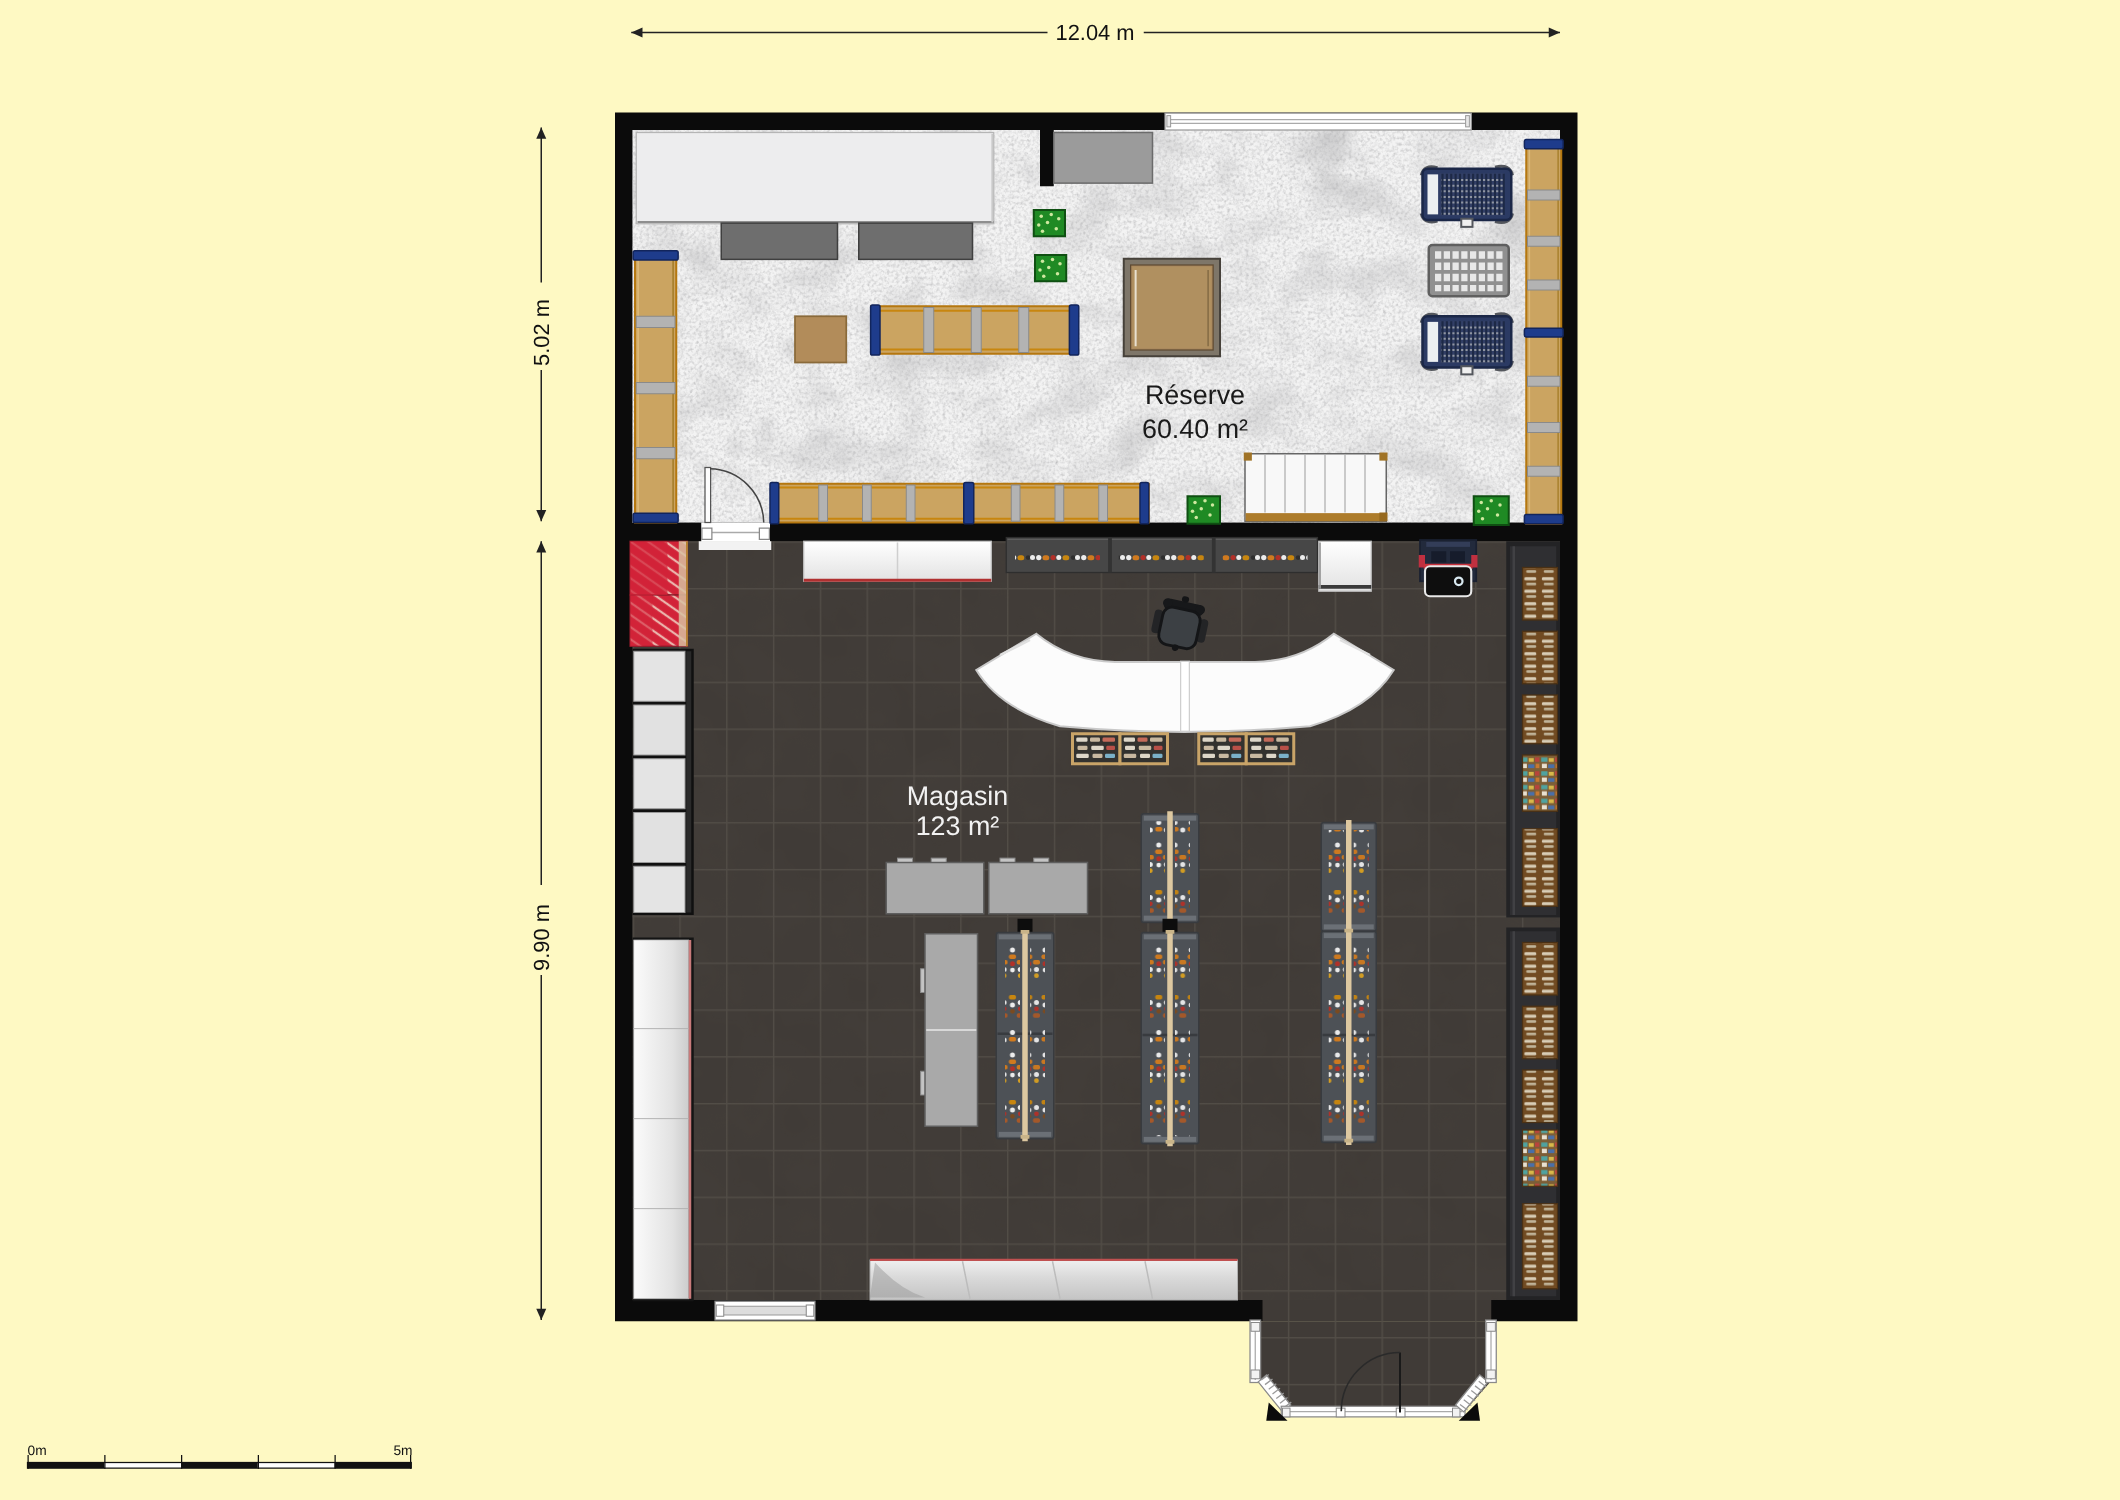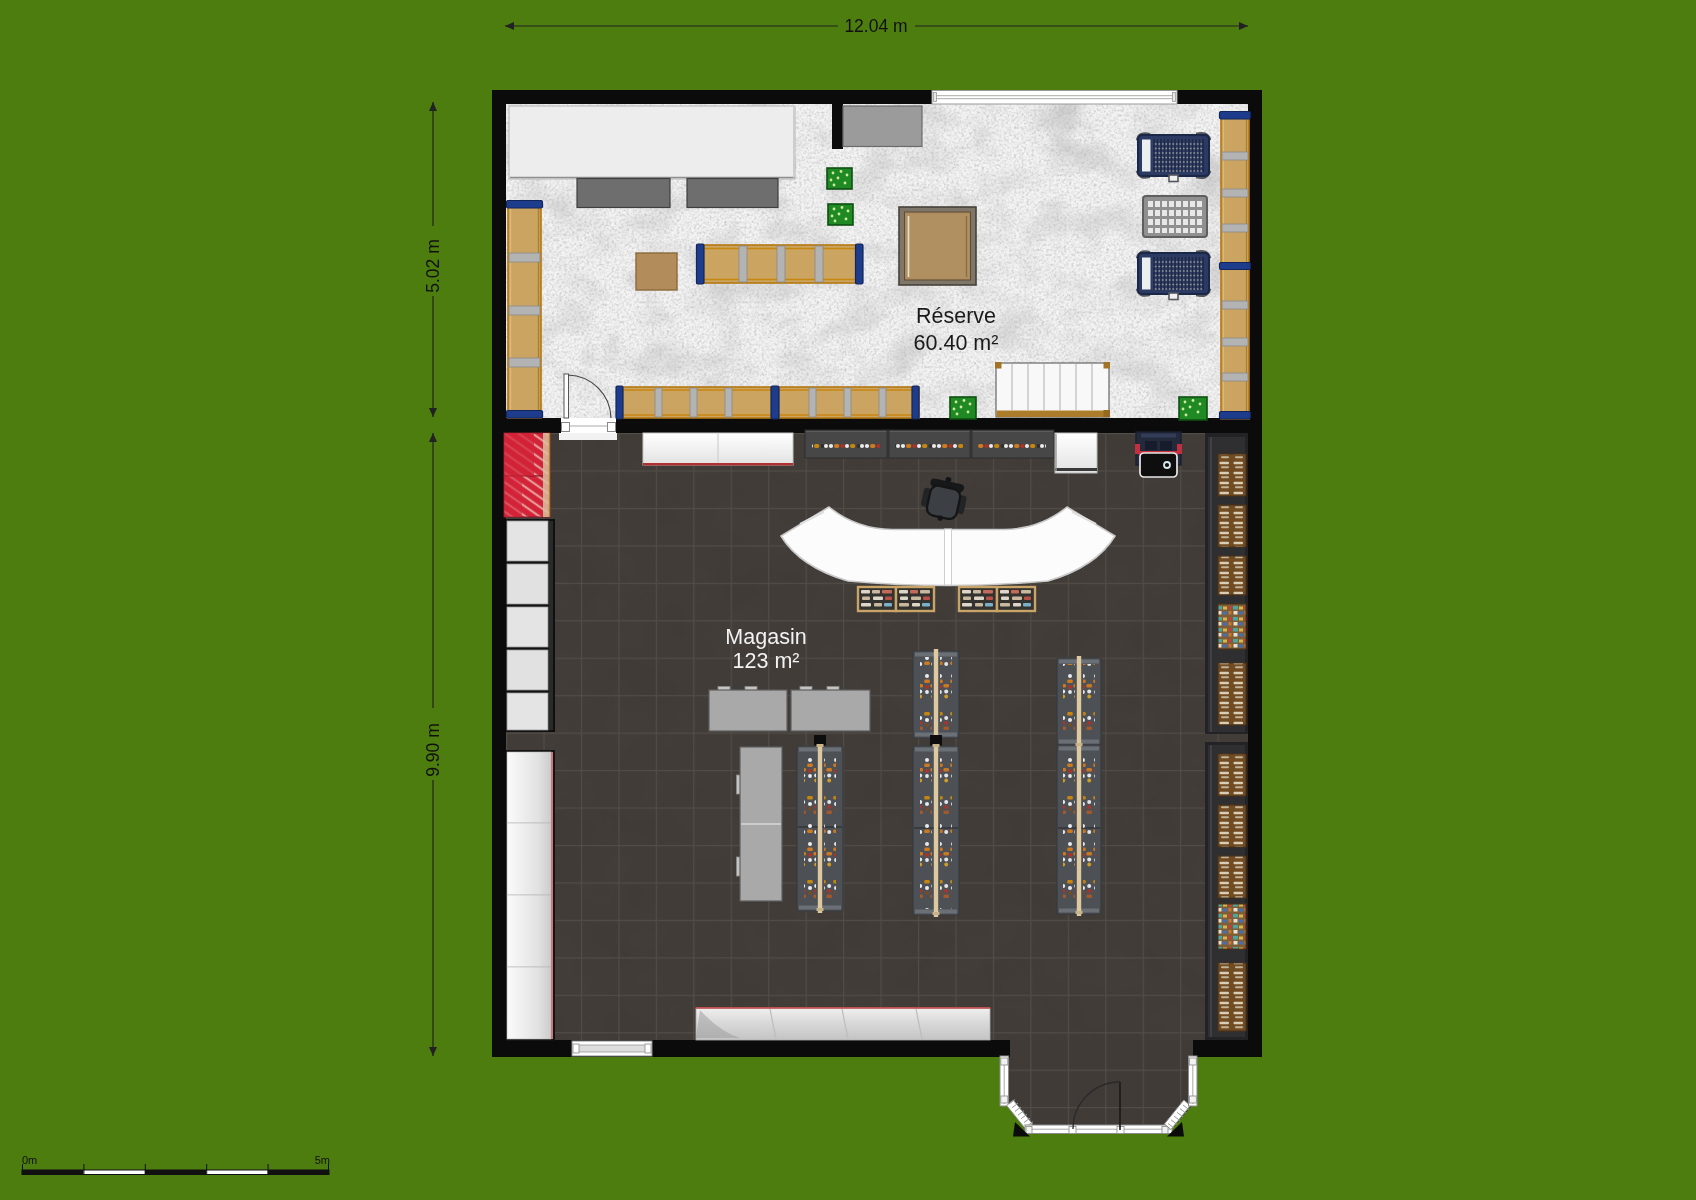--- a/index.html
+++ b/index.html
@@ -1,16 +1,16 @@
 <!DOCTYPE html>
 <html><head>
 <meta charset="utf-8">
 <style>
 html,body{margin:0;padding:0;background:#fff}
-.page{position:relative;width:1696px;height:1200px;background:#4d7c0f;font-family:"Liberation Sans",sans-serif;overflow:hidden}
+.page{position:relative;width:1696px;height:1200px;background:#fef9c3;font-family:"Liberation Sans",sans-serif;overflow:hidden}
 svg{position:absolute;left:0;top:0;display:block}
 text{font-family:"Liberation Sans",sans-serif}
 </style>
 </head>
 <body>
 <div class="page">
 <svg width="1696" height="1200" viewBox="0 0 1696 1200">
 <defs>
 <filter id="concretefine" x="0%" y="0%" width="100%" height="100%">
   <feTurbulence type="fractalNoise" baseFrequency="0.4" numOctaves="2" seed="7" stitchTiles="stitch"></feTurbulence>

